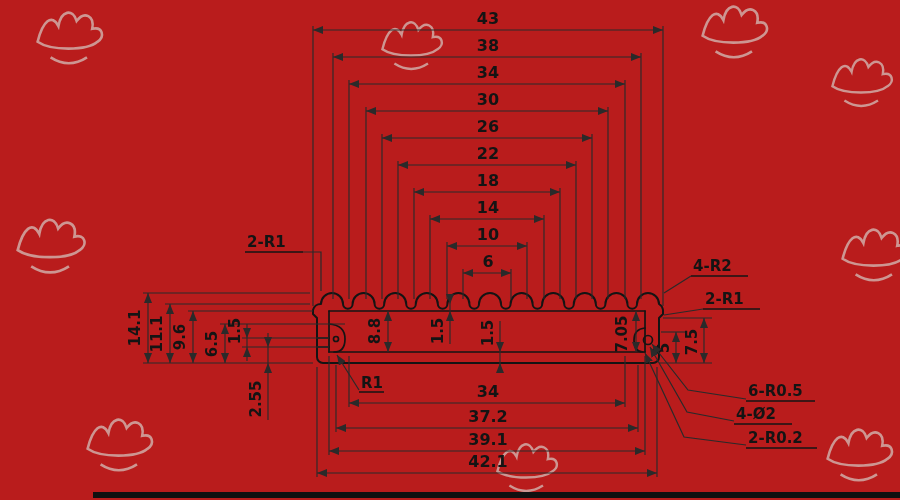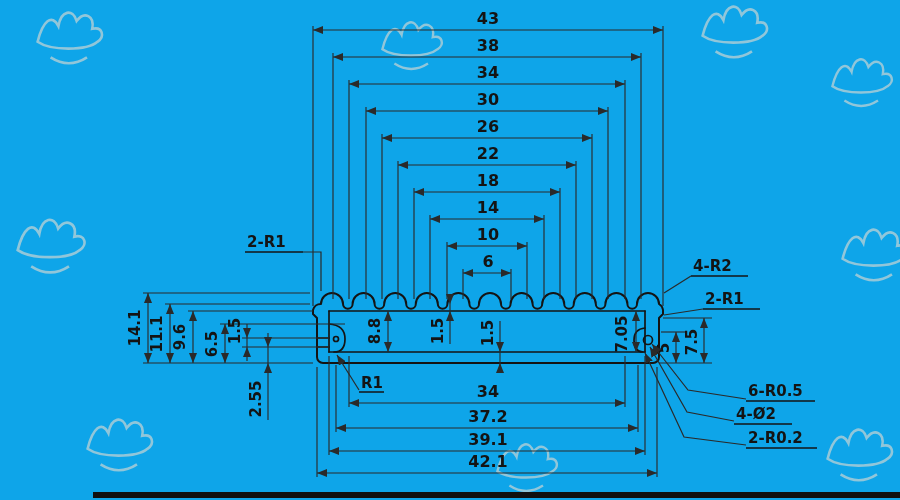--- a/index.html
+++ b/index.html
@@ -1,19 +1,19 @@
 <!DOCTYPE html>
 <html><head>
 <meta charset="utf-8">
 <style>
   html,body{margin:0;padding:0;}
   .page{
     position:relative;
     width:900px;height:500px;
-    background:#0ea5e9;
+    background:#b91c1c;
     overflow:hidden;
     font-family:"DejaVu Sans", sans-serif;
   }
   svg{display:block;}
   .dim,.ext{stroke:#2a2a2a;stroke-width:1.15;fill:none;}
   .leader{stroke:#2a2a2a;stroke-width:1.2;fill:none;}
   .under{stroke:#141414;stroke-width:1.5;}
   .profile{stroke:#141414;stroke-width:2;fill:none;stroke-linejoin:round;stroke-linecap:round;}
   .inner{stroke:#141414;stroke-width:1.7;fill:none;stroke-linejoin:round;stroke-linecap:round;}
   .dt{font:bold 16px "DejaVu Sans",sans-serif;fill:#141414;text-anchor:middle;}

